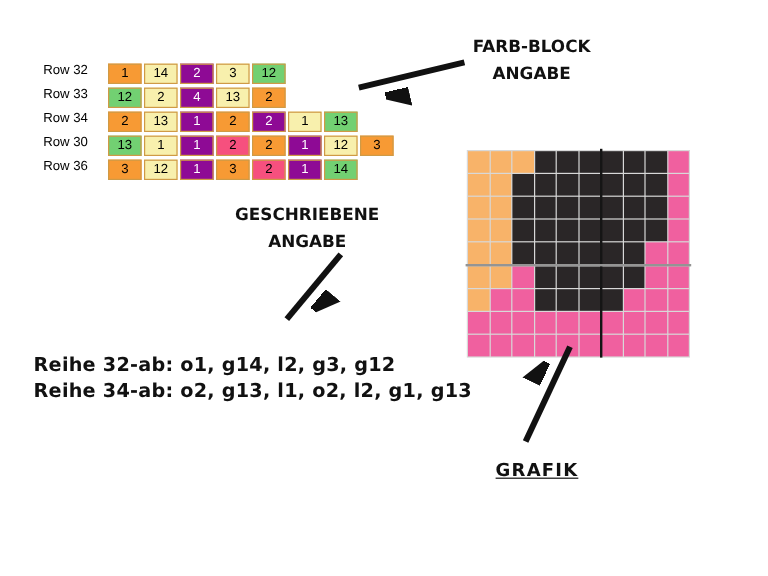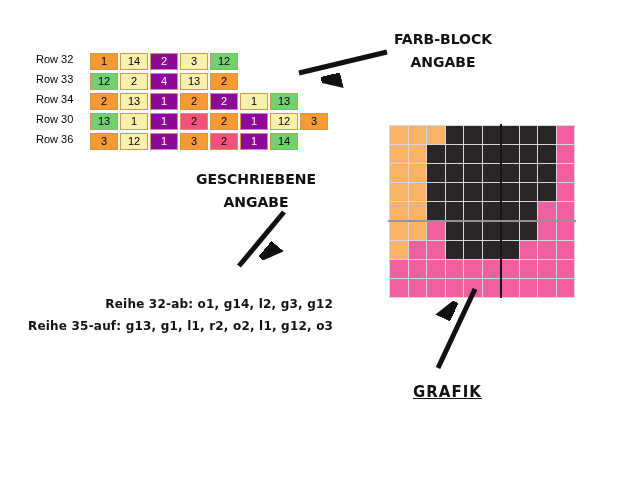--- a/index.html
+++ b/index.html
@@ -16,21 +16,21 @@
     width:26px;height:15px;border:1px solid #cf9a46;
     font-size:11px;line-height:15px;text-align:center;
     font-family:"Liberation Sans", sans-serif;
   }
   
   .hand{font-family:"DejaVu Sans", sans-serif;font-weight:bold;color:#111;}
   #label-farbblock{position:absolute;left:383px;top:28px;width:120px;text-align:center;font-size:14px;line-height:23px;}
   #label-geschriebene{position:absolute;left:178px;top:168px;width:156px;text-align:center;font-size:14px;line-height:23px;}
   #label-grafik{position:absolute;left:413px;top:383px;font-size:15px;letter-spacing:1px;text-decoration:underline;}
   
-  #written{position:absolute;left:28px;top:293px;font-size:12px;line-height:22px;letter-spacing:0.2px;text-align:right;}
+  #written{position:absolute;left:28px;top:293px;font-size:16px;line-height:22px;letter-spacing:0.2px;}
   .written-line{white-space:nowrap;}
   
   #grid{
     position:absolute;left:389px;top:125px;width:184px;height:171px;
     display:grid;grid-template-columns:repeat(10,1fr);grid-template-rows:repeat(9,1fr);
     gap:1px;padding:1px;background:#d8d8d8;
   }
   .grid-cell{width:100%;height:100%;}
   #grid-vline{position:absolute;left:500px;top:124px;width:2px;height:174px;background:#151515;}
   #grid-hline{position:absolute;left:388px;top:220px;width:188px;height:2px;background:#949494;}
@@ -105,21 +105,21 @@
   <div>ANGABE</div>
 </div>
 <div id="label-geschriebene" class="hand">
   <div>GESCHRIEBENE</div>
   <div>ANGABE</div>
 </div>
 <div id="label-grafik" class="hand">GRAFIK</div>
 
 <div id="written" class="hand">
     <div class="written-line">Reihe 32-ab: o1, g14, l2, g3, g12</div>
-    <div class="written-line">Reihe 35-auf: g13, g1, l1, r2, o2, l1, g12, o3</div>
+    <div class="written-line">Reihe 34-ab: o2, g13, l1, o2, l2, g1, g13</div>
   </div>
 
 <div id="grid">
     <div class="grid-cell" style="background: rgb(248, 179, 105);"></div>
     <div class="grid-cell" style="background: rgb(248, 179, 105);"></div>
     <div class="grid-cell" style="background: rgb(248, 179, 105);"></div>
     <div class="grid-cell" style="background: rgb(42, 38, 39);"></div>
     <div class="grid-cell" style="background: rgb(42, 38, 39);"></div>
     <div class="grid-cell" style="background: rgb(42, 38, 39);"></div>
     <div class="grid-cell" style="background: rgb(42, 38, 39);"></div>

